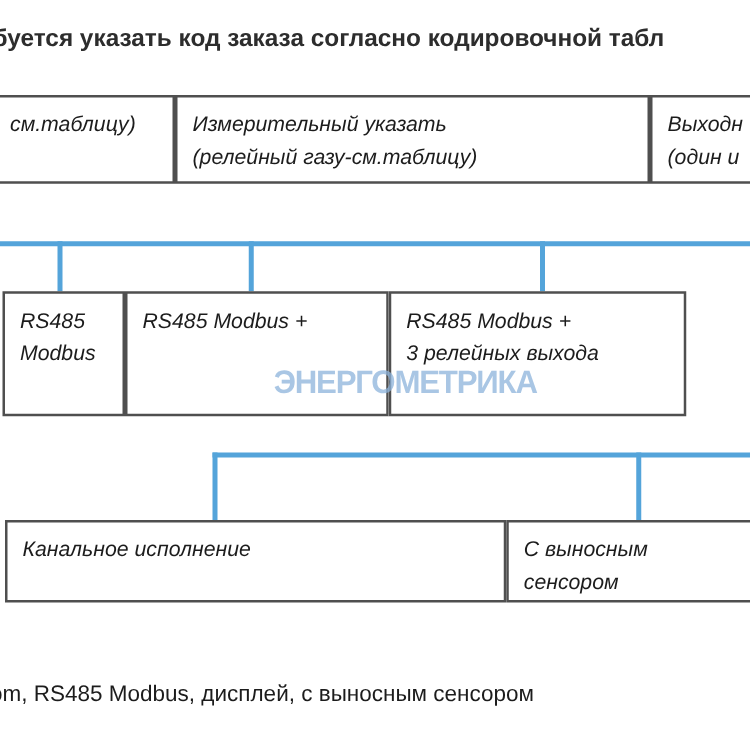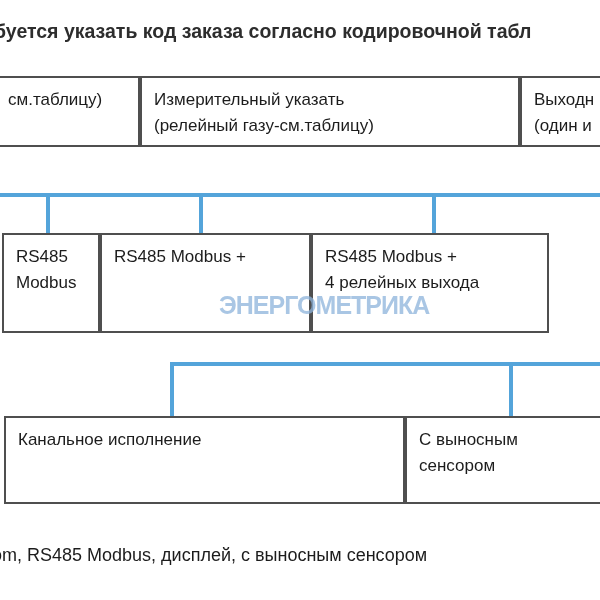--- a/index.html
+++ b/index.html
@@ -23,33 +23,33 @@
     position: absolute;
     background: #ffffff;
     border: 2px solid #4f4f4f;
     box-sizing: border-box;
     padding: 9px 12px;
     font-size: 17px;
     line-height: 26px;
     color: #1c1c1c;
     z-index: 2;
   }
-  .box span { display: block; white-space: nowrap; }
+  .box span { display: block; white-space: nowrap; font-style: italic; }
   
   .r1 { top: 76px; height: 71px; }
   .r1a { left: -20px; width: 160px; padding-left: 26px; }
   .r1b { left: 140px; width: 380px; }
   .r1c { left: 520px; width: 122px; }
   
   .r2 { top: 233px; height: 100px; }
   .r2a { left: 2px;   width: 98px; }
   .r2b { left: 100px; width: 211px; }
   .r2c { left: 311px; width: 238px; }
   
-  .r3 { top: 416px; height: 88px; }
+  .r3 { top: 416px; height: 66px; }
   .r3a { left: 4px;   width: 401px; }
   .r3b { left: 405px; width: 215px; }
   
   .conn { position: absolute; background: #54a4da; z-index: 1; }
   .c1h  { left: 0; top: 193px; width: 600px; height: 4px; }
   .c1s1 { left: 46px;  top: 193px; width: 4px; height: 42px; }
   .c1s2 { left: 199px; top: 193px; width: 4px; height: 42px; }
   .c1s3 { left: 432px; top: 193px; width: 4px; height: 42px; }
   .c2h  { left: 170px; top: 362px; width: 430px; height: 4px; }
   .c2s1 { left: 170px; top: 362px; width: 4px; height: 57px; }
@@ -98,21 +98,21 @@
 
 <div class="box r2 r2a">
   <span>RS485</span>
   <span>Modbus</span>
 </div>
 <div class="box r2 r2b">
   <span>RS485 Modbus +</span>
 </div>
 <div class="box r2 r2c">
   <span>RS485 Modbus +</span>
-  <span>4 релейных выхода</span>
+  <span>3 релейных выхода</span>
 </div>
 
 <div class="watermark">ЭНЕРГОМЕТРИКА</div>
 
 <div class="conn c2h"></div>
 <div class="conn c2s1"></div>
 <div class="conn c2s2"></div>
 
 <div class="box r3 r3a">
   <span>Канальное исполнение</span>

